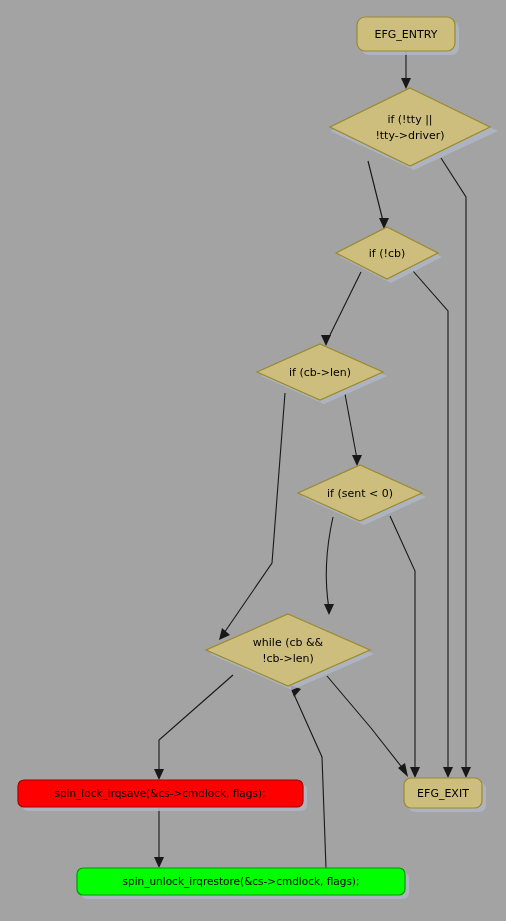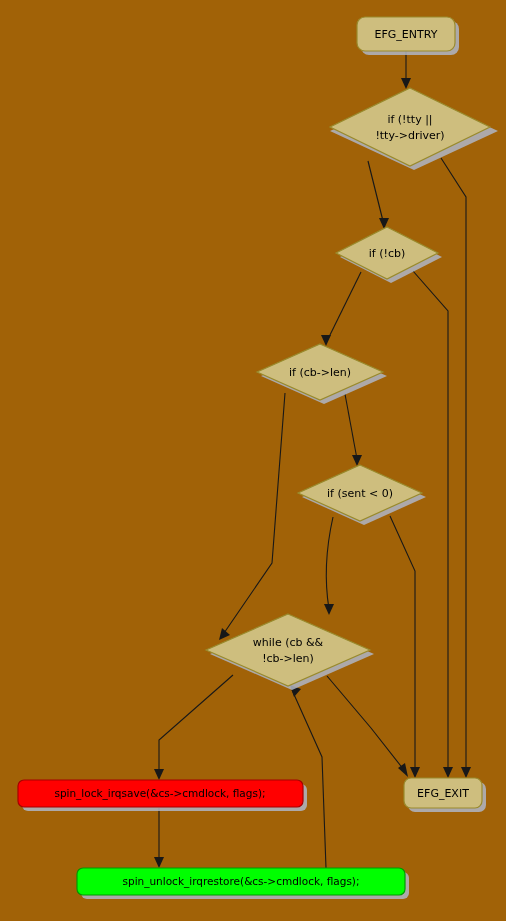--- a/index.html
+++ b/index.html
@@ -10,21 +10,21 @@
   body {
     width: 506px;
     height: 921px;
     font-family: "DejaVu Sans", sans-serif;
     overflow: hidden;
   }
   #diagram-root {
     position: relative;
     width: 506px;
     height: 921px;
-    background: #a16207;
+    background: #a3a3a3;
   }
   svg#flowchart {
     display: block;
     width: 506px;
     height: 921px;
   }
   .node-label {
     font-family: "DejaVu Sans", sans-serif;
     font-size: 11px;
     fill: #000000;

